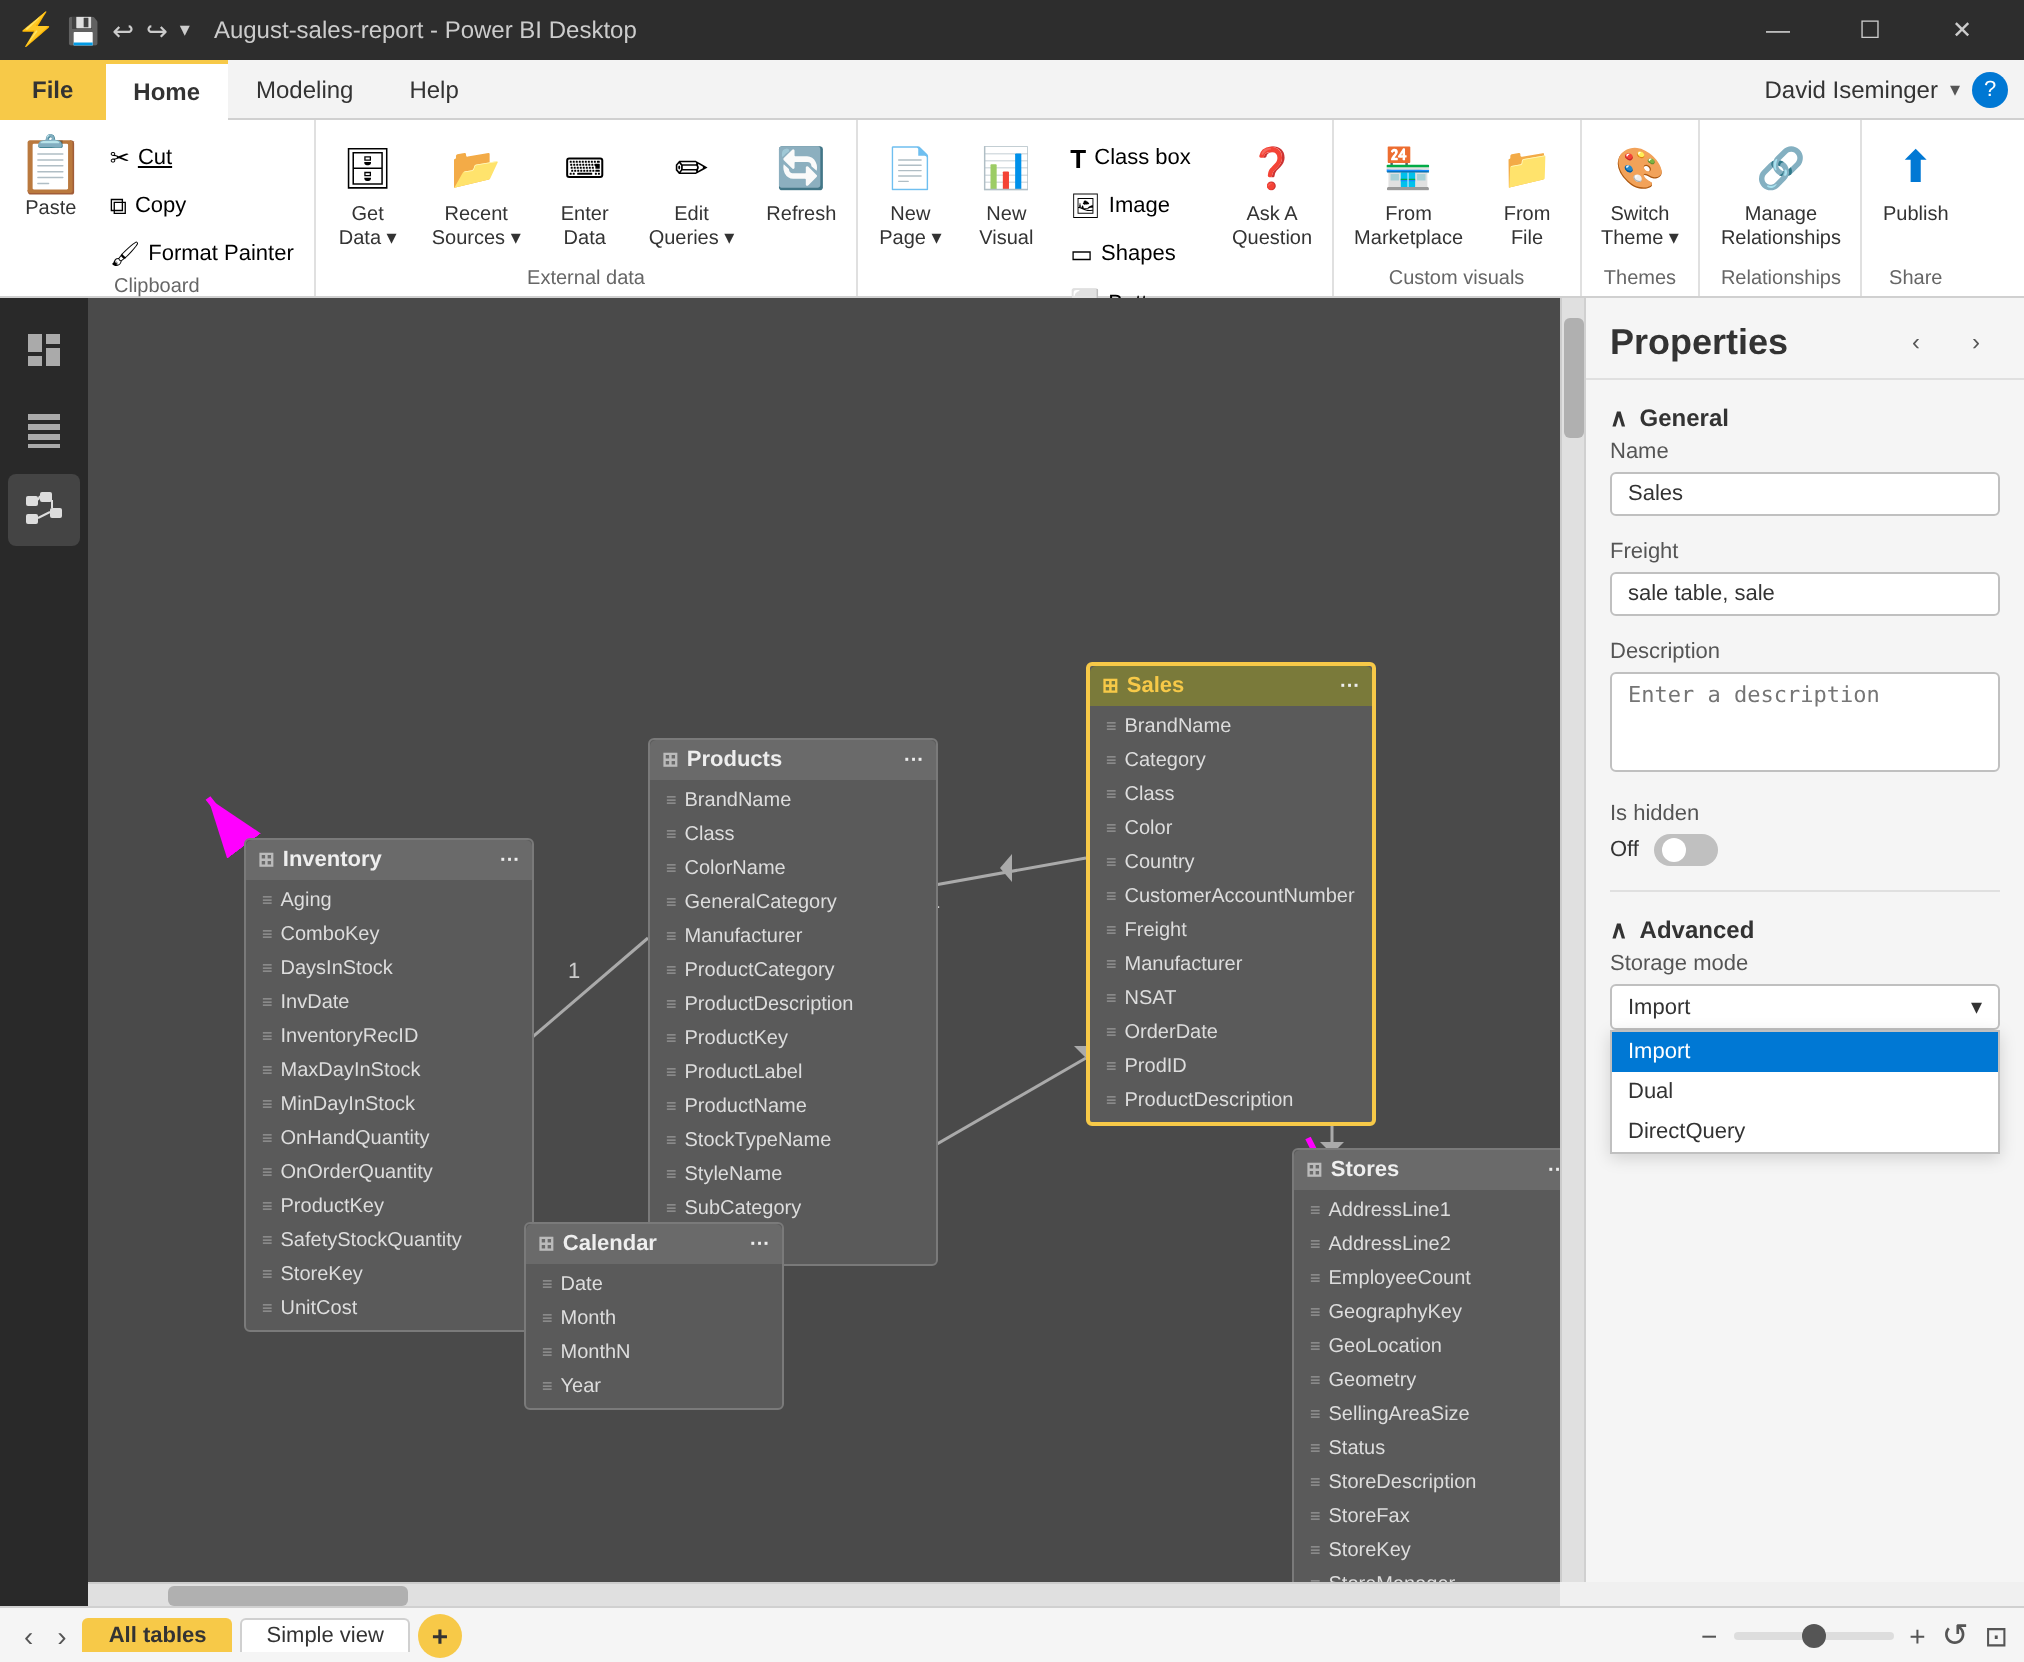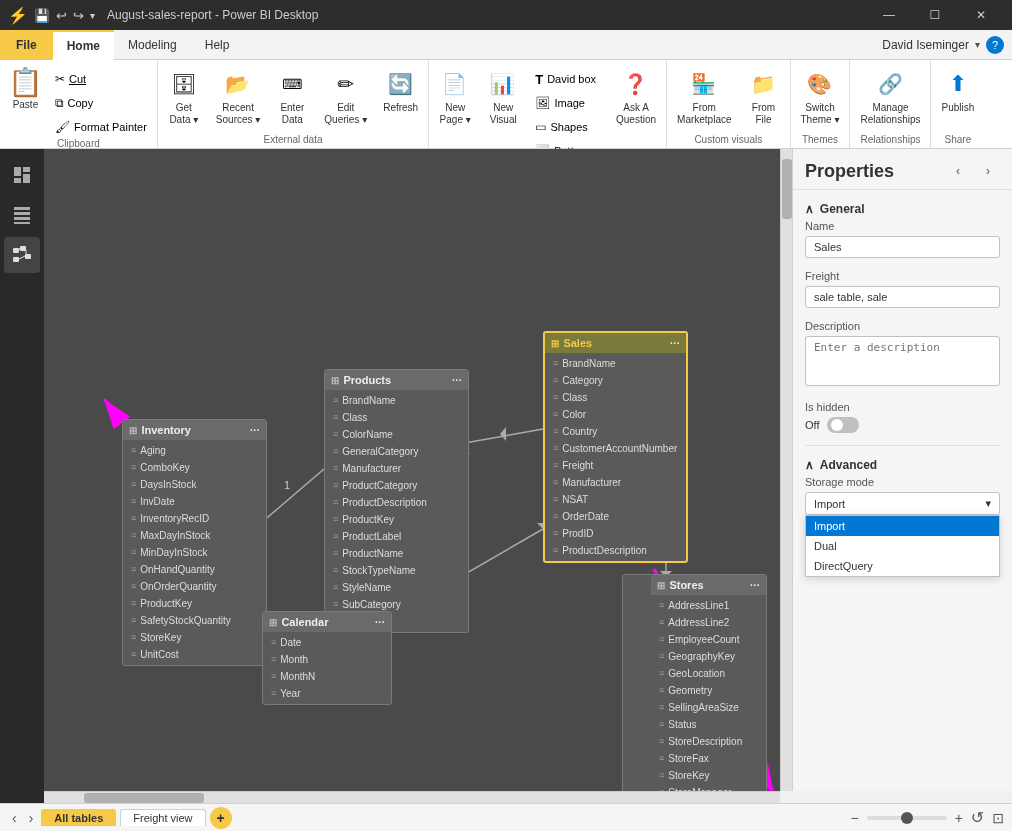--- a/index.html
+++ b/index.html
@@ -364,21 +364,21 @@
         <div class="btn-icon">📄</div>
         <div class="btn-label">New<br>Page ▾</div>
       </div>
       <div class="ribbon-btn">
         <div class="btn-icon">📊</div>
         <div class="btn-label">New<br>Visual</div>
       </div>
       <div style="display:flex;flex-direction:column;gap:2px;padding-top:4px;">
         <div class="ribbon-btn-small">
             <span style="font-size:13px;font-weight:bold;">T</span>
-            <span style="font-size:11px;">David box</span>
+            <span style="font-size:11px;">Class box</span>
           </div>
         <div class="ribbon-btn-small">
             <span>🖼</span>
             <span style="font-size:11px;">Image</span>
           </div>
         <div class="ribbon-btn-small">
             <span>▭</span>
             <span style="font-size:11px;">Shapes</span>
           </div>
         <div class="ribbon-btn-small">
@@ -579,21 +579,21 @@
             <span style="font-size:10px;cursor:pointer;">···</span>
           </div>
           <div class="db-table-fields">
             <div class="db-table-field"><span class="field-icon">≡</span>Date</div>
             <div class="db-table-field"><span class="field-icon">≡</span>Month</div>
             <div class="db-table-field"><span class="field-icon">≡</span>MonthN</div>
             <div class="db-table-field"><span class="field-icon">≡</span>Year</div>
           </div>
         </div>
 
-        <div class="db-table" style="left:578px;top:425px;min-width:145px;padding-left:28px;">
+        <div class="db-table" style="left:602px;top:425px;min-width:145px;">
           <div class="db-table-header">
             <span><span class="table-icon">⊞</span><span>Stores</span></span>
             <span style="font-size:10px;cursor:pointer;">···</span>
           </div>
           <div class="db-table-fields">
             <div class="db-table-field"><span class="field-icon">≡</span>AddressLine1</div>
             <div class="db-table-field"><span class="field-icon">≡</span>AddressLine2</div>
             <div class="db-table-field"><span class="field-icon">≡</span>EmployeeCount</div>
             <div class="db-table-field"><span class="field-icon">≡</span>GeographyKey</div>
             <div class="db-table-field"><span class="field-icon">≡</span>GeoLocation</div>
@@ -690,21 +690,21 @@
     </div>
   </div>
 
 </div>
 
 <div class="bottom-bar">
   <div class="bottom-tabs">
     <span style="cursor:pointer;color:#555;font-size:14px;padding:0 4px;">‹</span>
     <span style="cursor:pointer;color:#555;font-size:14px;padding:0 4px;">›</span>
     <div class="bottom-tab active">All tables</div>
-    <div class="bottom-tab">Freight view</div>
+    <div class="bottom-tab">Simple view</div>
     <div class="bottom-add">+</div>
   </div>
   <div class="bottom-right">
     <span style="cursor:pointer;color:#555;font-size:14px;">−</span>
     <div class="zoom-slider">
       <div class="zoom-thumb"></div>
     </div>
     <span style="cursor:pointer;color:#555;font-size:14px;">+</span>
     <span style="cursor:pointer;color:#555;font-size:16px;">↺</span>
     <span style="cursor:pointer;color:#555;font-size:14px;">⊡</span>

